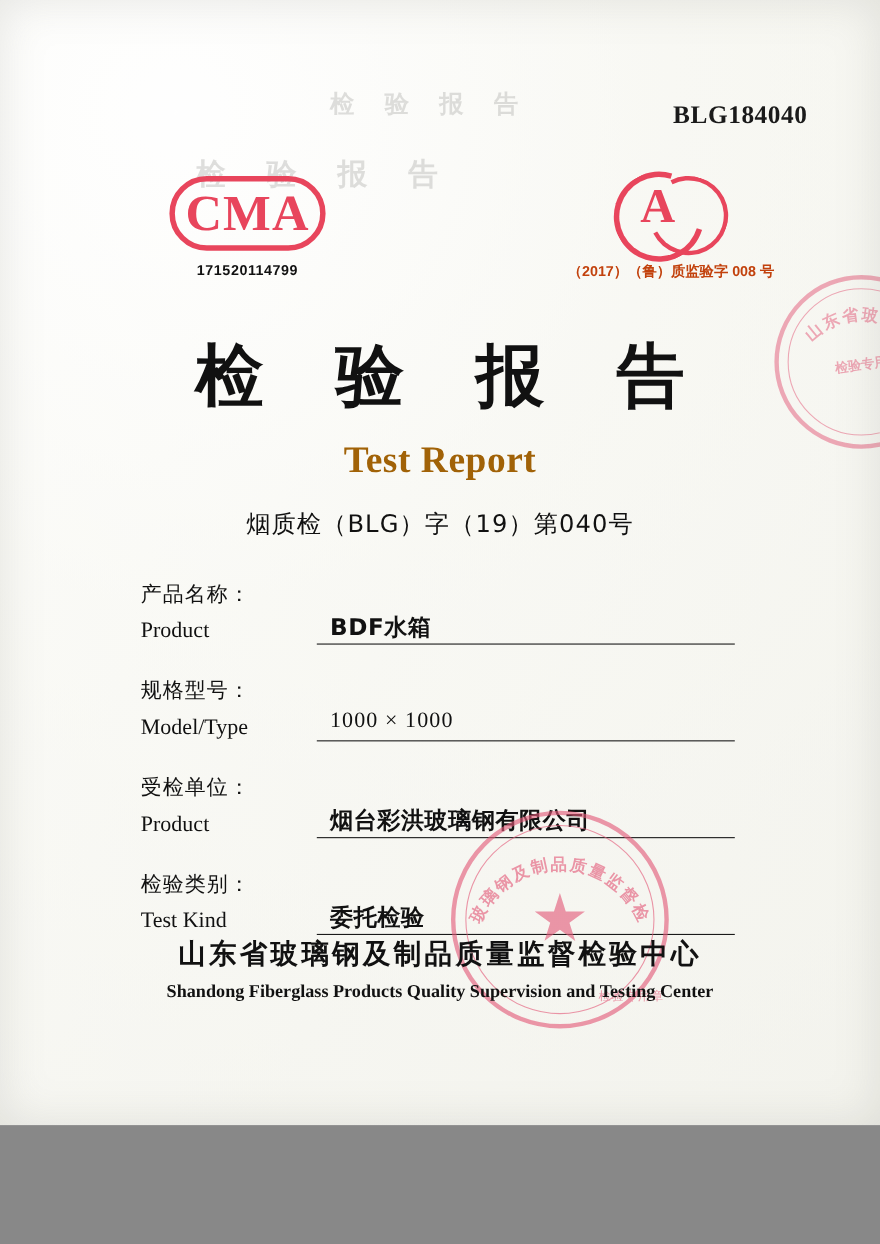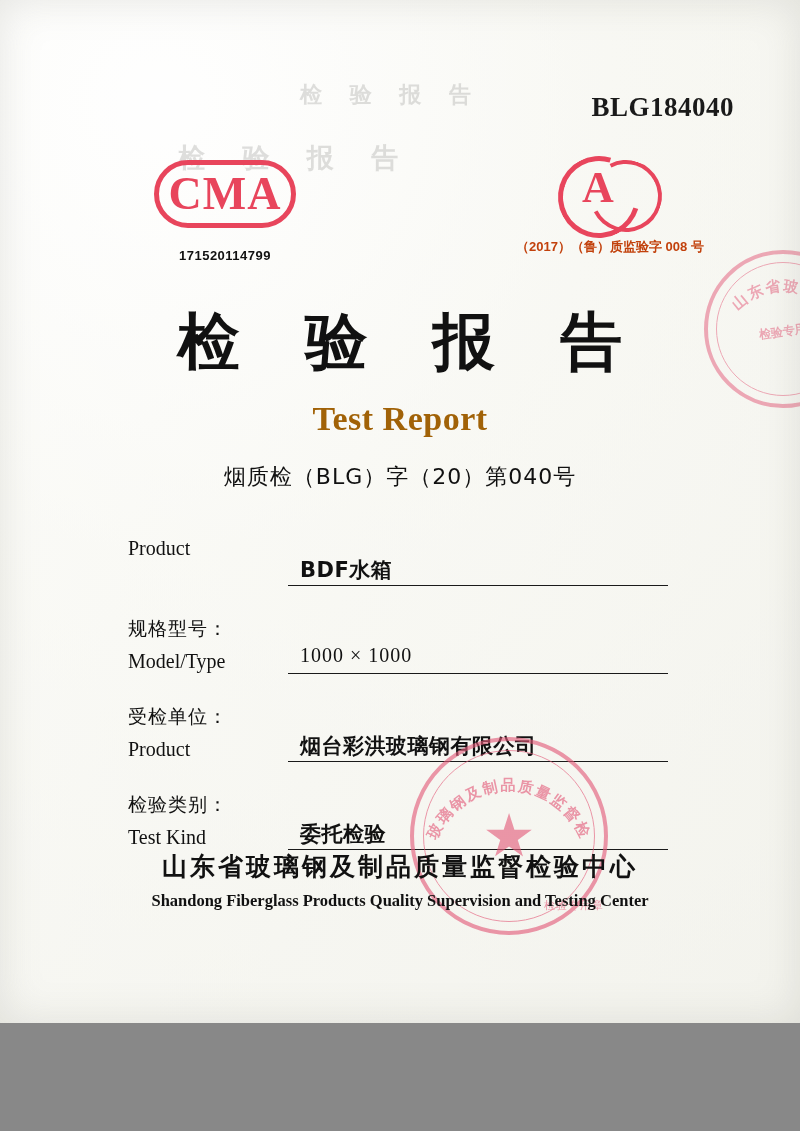--- a/index.html
+++ b/index.html
@@ -32,21 +32,21 @@
     inset: 0;
     box-shadow: inset 0 0 42px rgba(120,120,110,0.18);
     pointer-events: none;
   }
 
   
   .report-no {
     position: absolute;
     top: 92px;
     right: 66px;
-    font-size: 27px;
+    font-size: 23px;
     font-weight: bold;
     letter-spacing: 0.5px;
     font-family: "Liberation Serif", serif;
   }
 
   
   .ghost {
     position: absolute;
     color: rgba(150,150,145,0.30);
     font-family: "DejaVu Sans", sans-serif;
@@ -93,21 +93,21 @@
     align-items: center;
     justify-content: center;
     font-family: "Liberation Serif", serif;
     font-weight: bold;
     font-size: 46px;
     color: #e8455c;
     letter-spacing: 1px;
     line-height: 1;
   }
   .mark-code {
-    margin-top: 20px;
+    margin-top: 10px;
     font-size: 13px;
     font-weight: bold;
     font-family: "Liberation Sans", sans-serif;
     color: #111;
     letter-spacing: 0.5px;
   }
 
   .cal-wrap {
     position: absolute;
     left: 490px;
@@ -383,26 +383,27 @@
         <div class="cal-c-outer"></div>
         <div class="cal-c-inner"></div>
         <div class="cal-a">A</div>
       </div>
       <div class="cal-code">（2017）（鲁）质监验字 008 号</div>
     </div>
   </div>
 
   <div class="title-cn">检 验 报 告</div>
   <div class="title-en">Test Report</div>
-  <div class="doc-no">烟质检（BLG）字（20）第040号</div>
+  <div class="doc-no">烟质检（BLG）字（19）第040号</div>
 
   <div class="fields">
 
     <div class="field-row">
       <div class="field-labels">
+        <div class="label-cn">产品名称：</div>
         <div class="label-en">Product</div>
       </div>
       <div class="field-value cn">BDF水箱</div>
       <div class="field-line"></div>
     </div>
 
     <div class="field-row">
       <div class="field-labels">
         <div class="label-cn">规格型号：</div>
         <div class="label-en">Model/Type</div>

